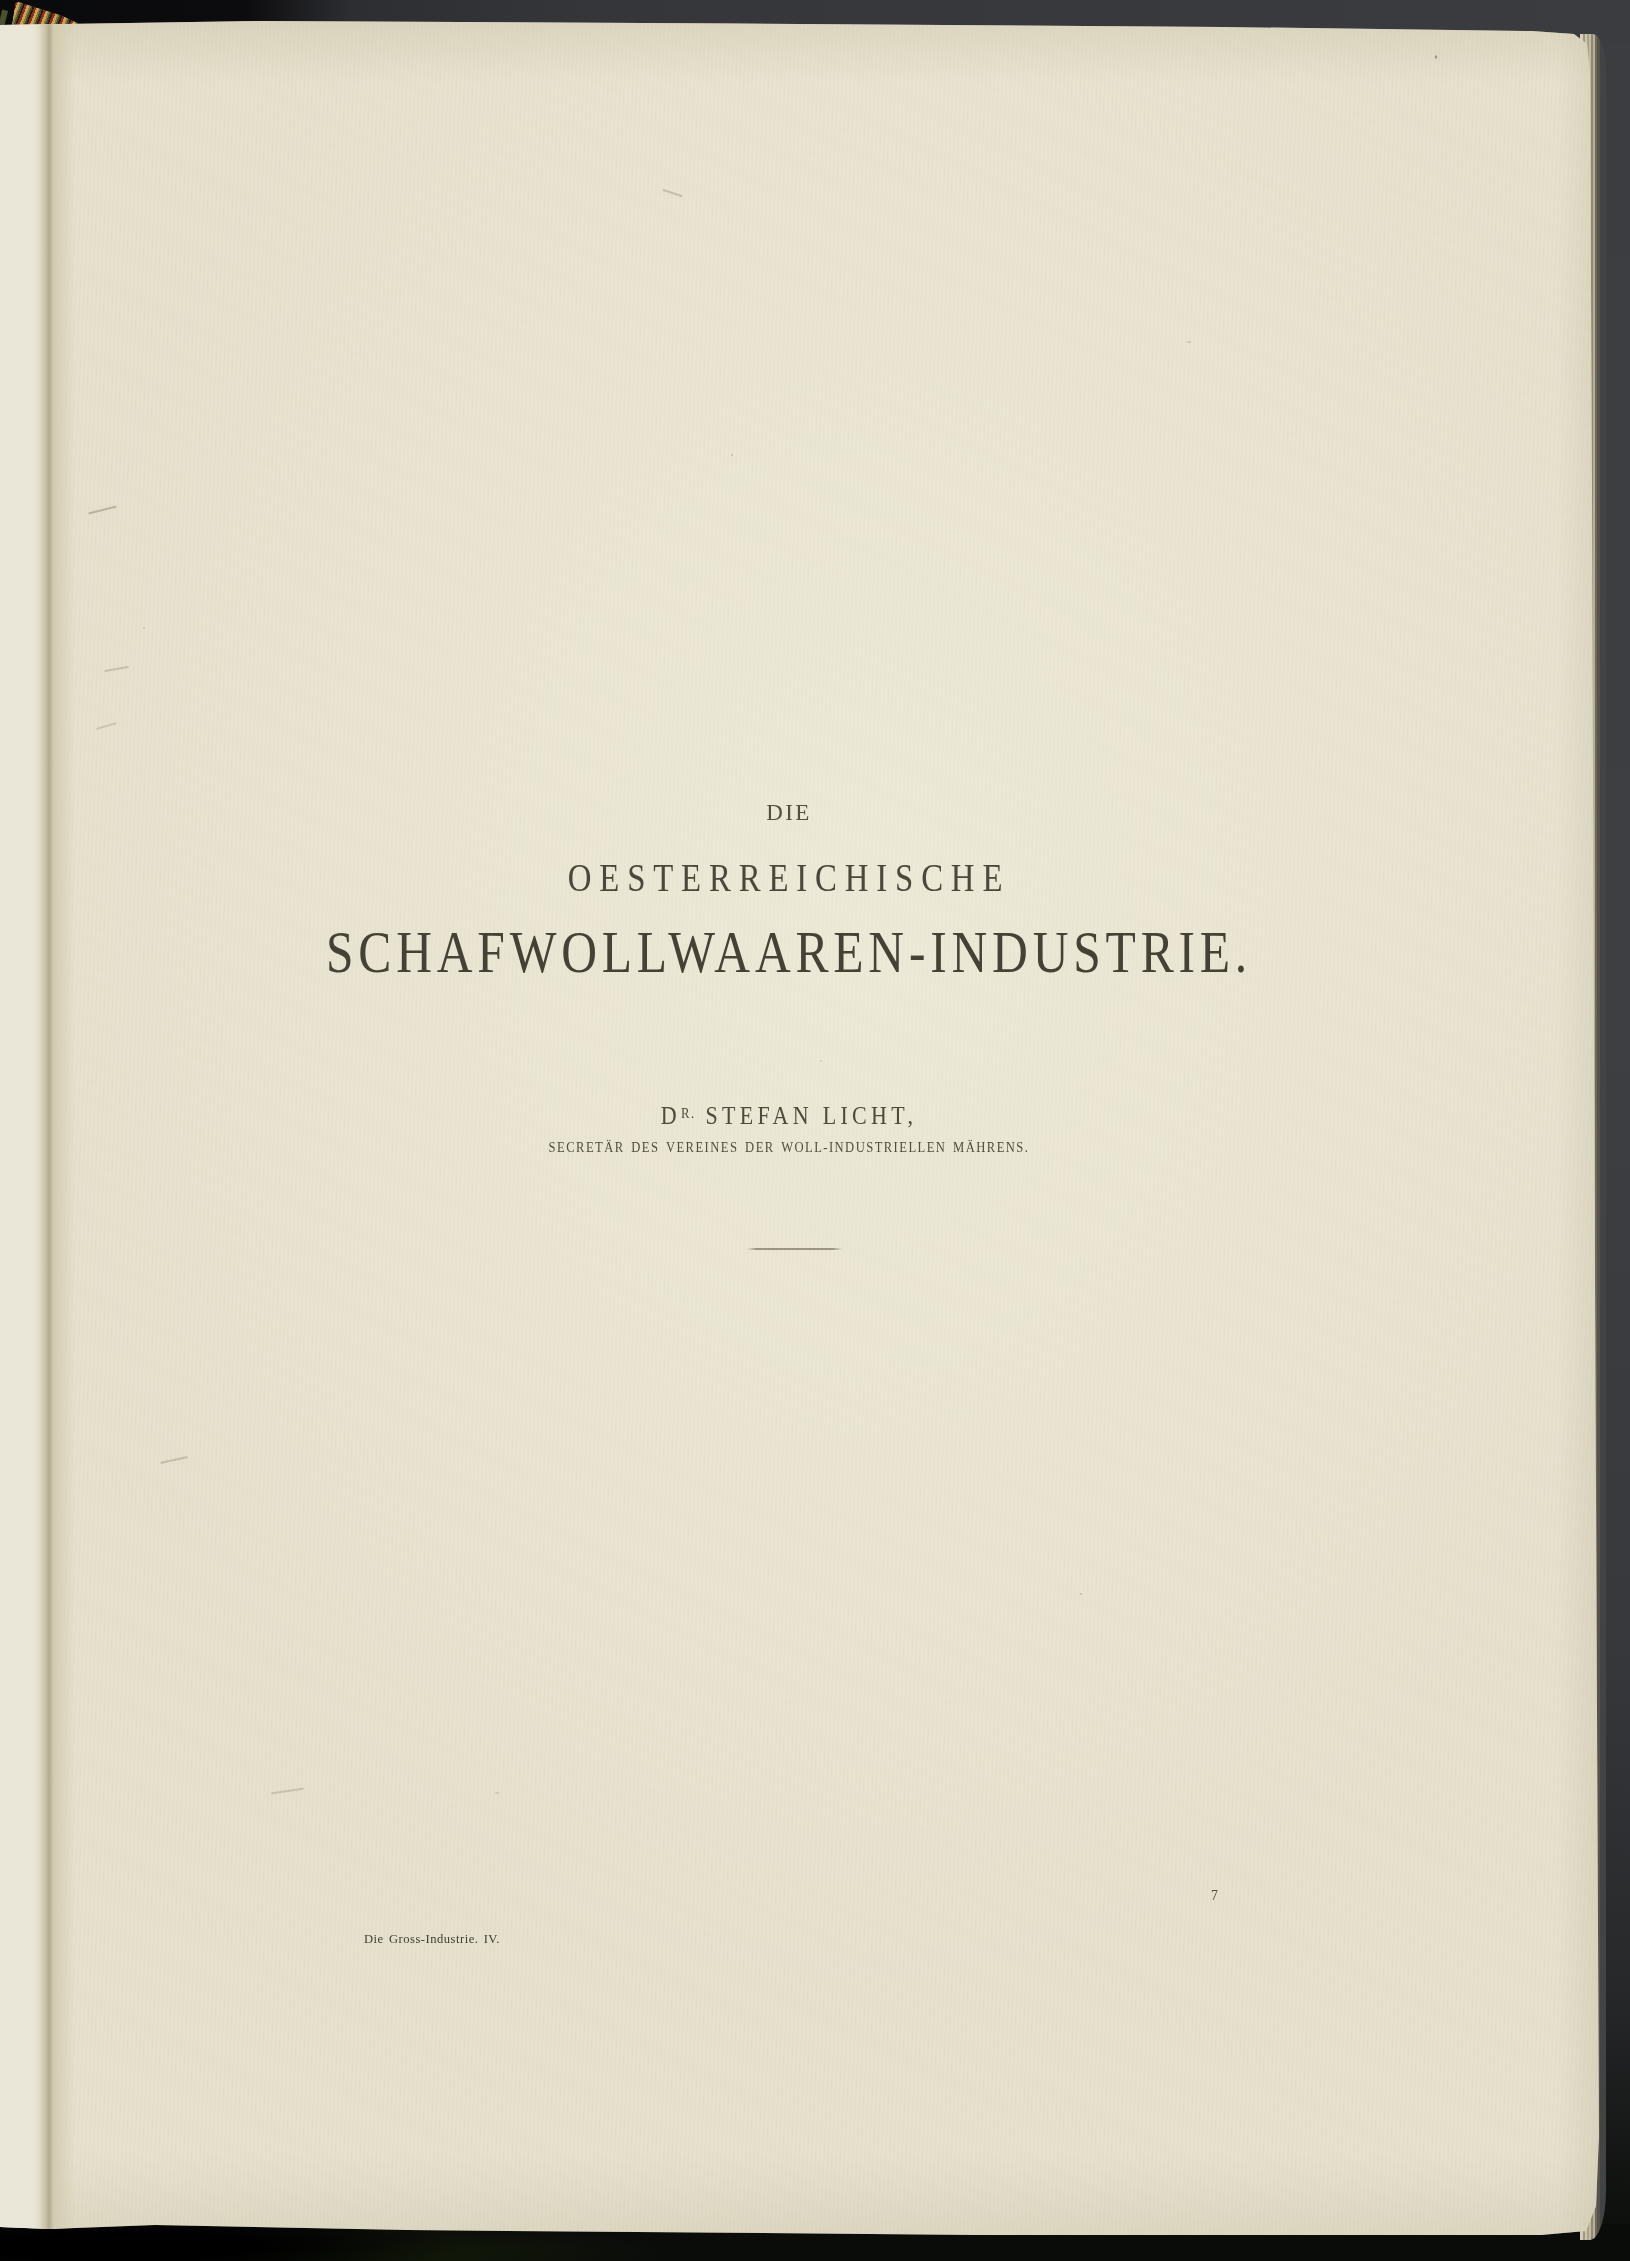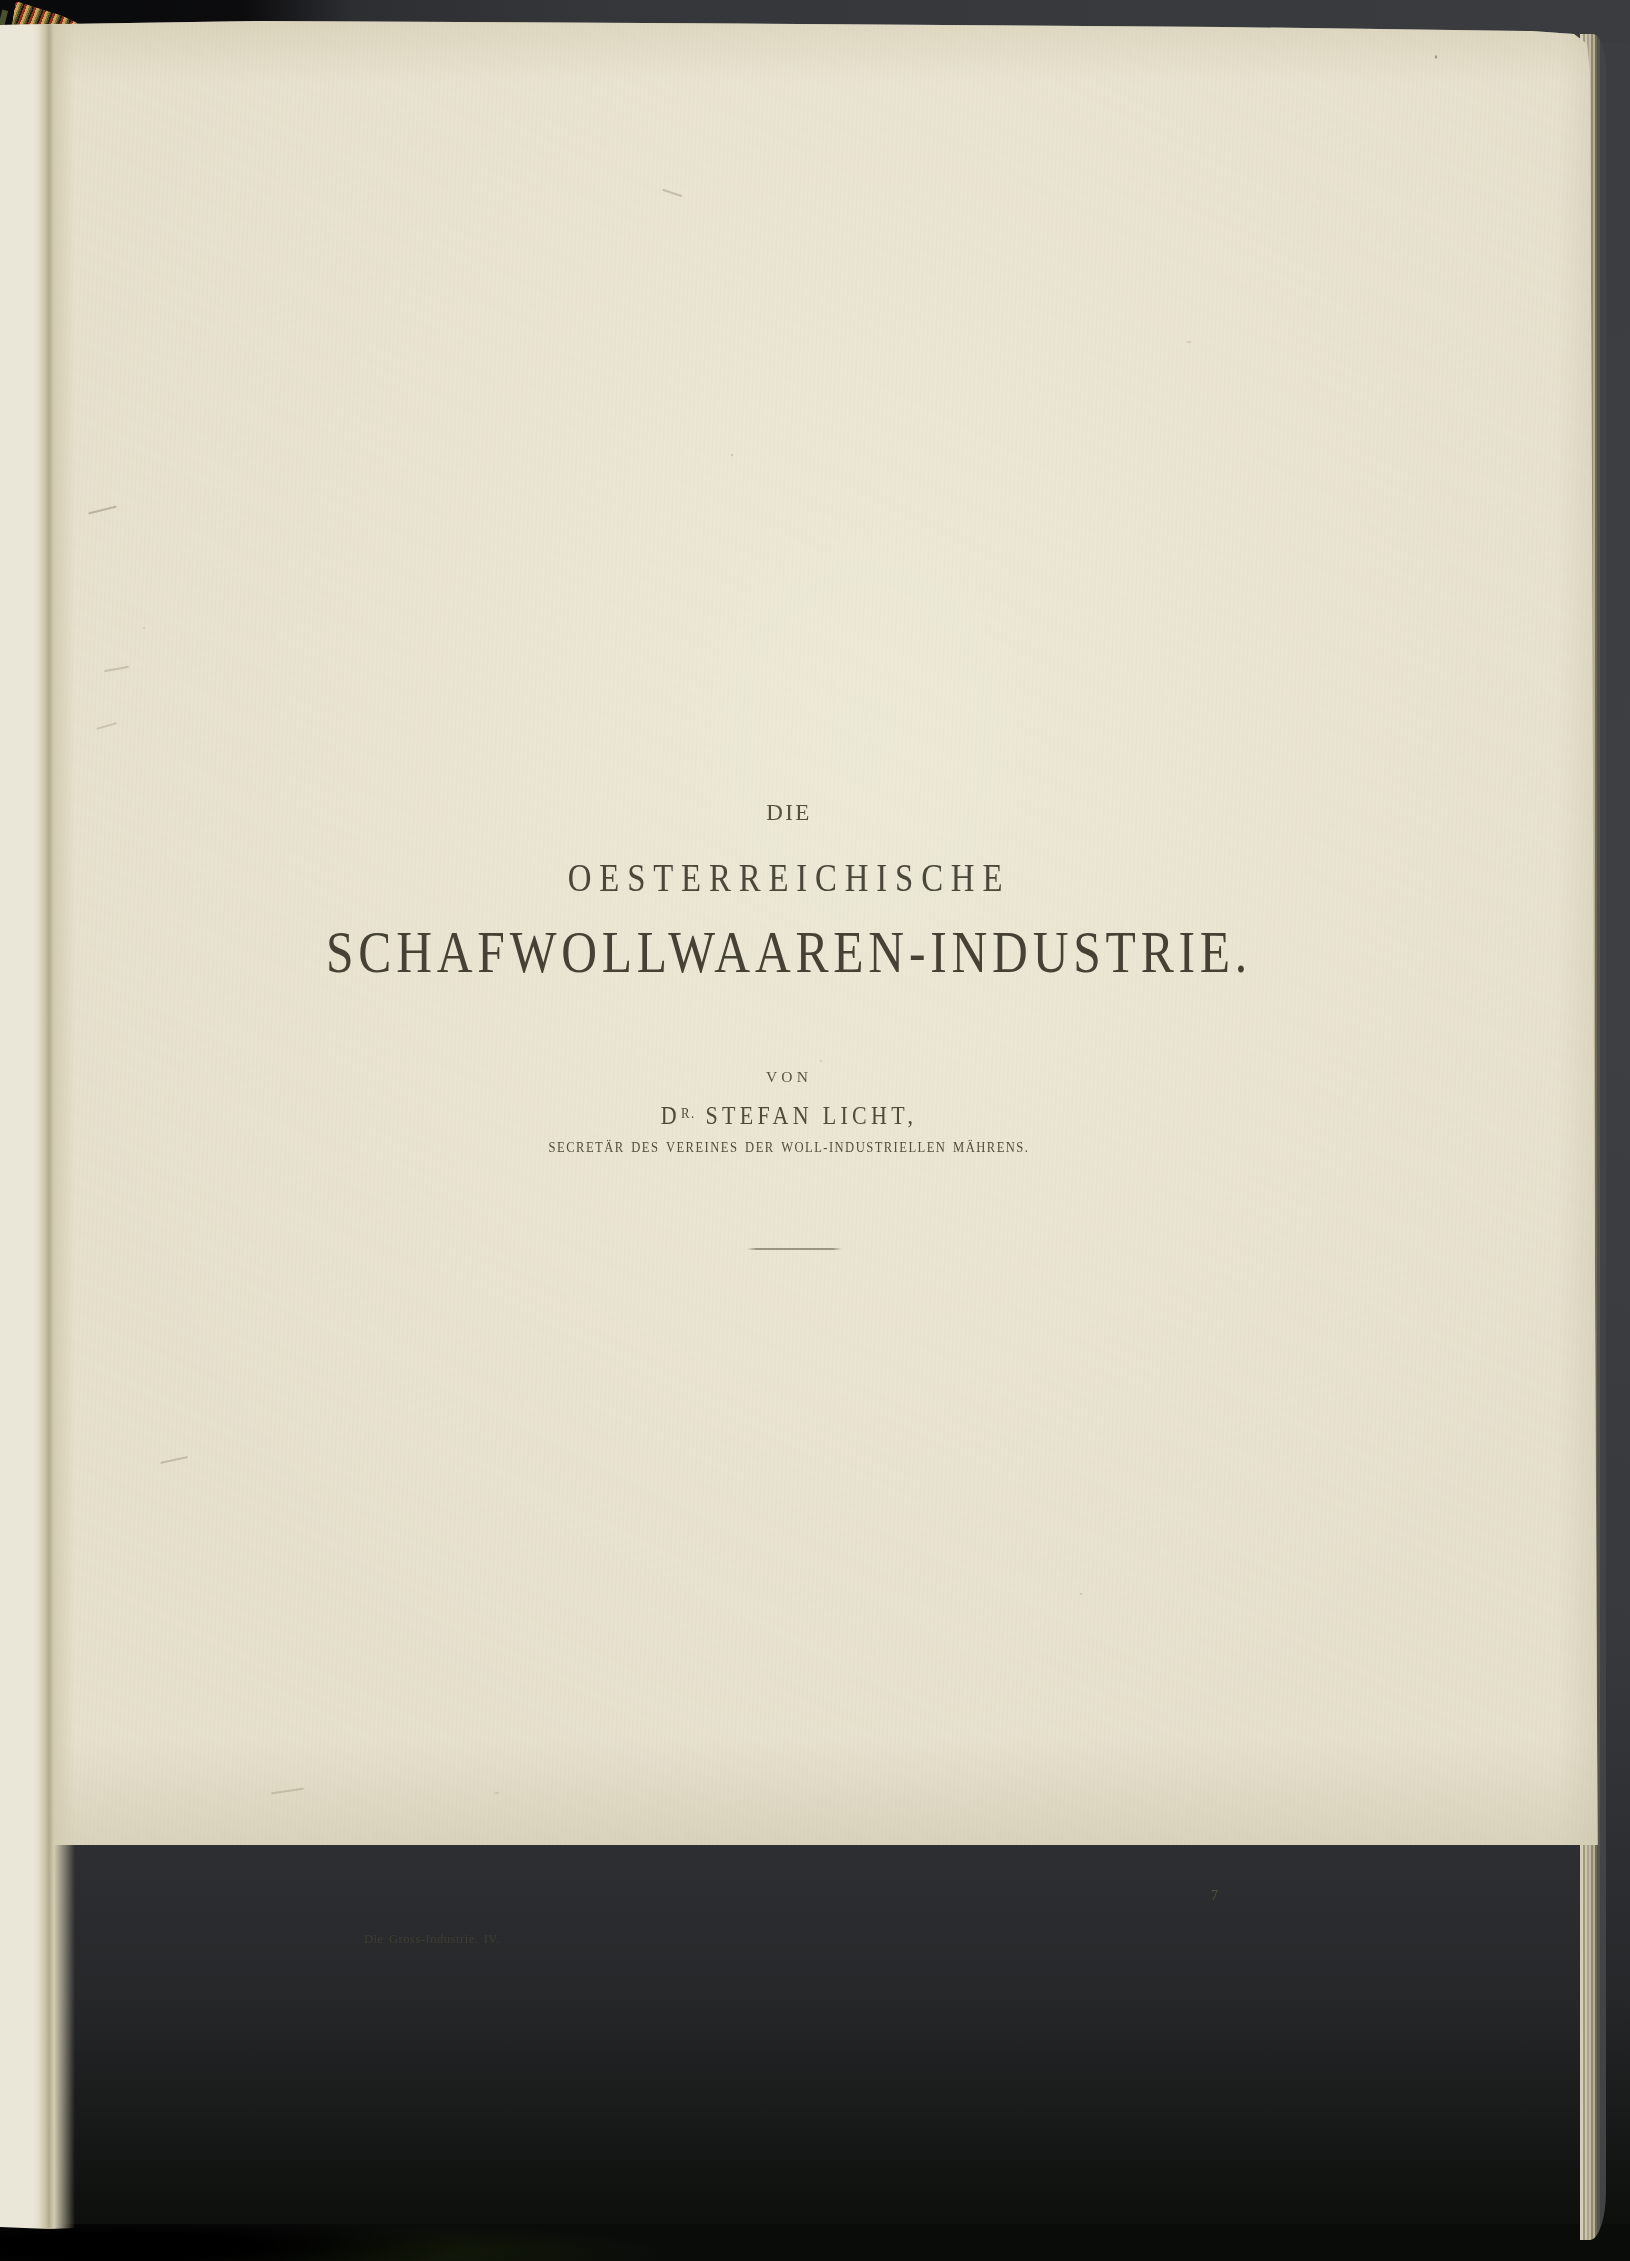--- a/index.html
+++ b/index.html
@@ -13,21 +13,21 @@
     background-image:radial-gradient(342px 33px at 122px 60%, #000 40%, transparent 100%),
                      radial-gradient(245px 29px at 424px 80%, #101608 20%, transparent 100%);}
   
   #endband{left:13px;top:6.5px;width:78px;height:26px;transform:rotate(9deg);border-radius:3.3px;
     background:repeating-linear-gradient(102deg,#8f2d1e 0 2.4px,#c9a25e 2.4px 4.9px,#8a7a3a 4.9px 6.5px,#4c4a24 6.5px 8.2px,#201d0e 8.2px 9.8px);
     clip-path:polygon(0 0,62% 28%,100% 62%,100% 100%,0 92%);}
   #spine-speck{left:0;top:9.8px;width:5.7px;height:18px;background:#49512e;transform:rotate(14deg);}
   #fore-edge{left:1580px;top:34px;width:26px;height:2206px;border-radius:0 13px 16.3px 0/0 37px 49px 0;
     background:linear-gradient(to right,#d4ceb8 0 3.3px,#a09980 3.3px 4.9px,#cdc6af 4.9px 7.3px,#aba48c 7.3px 9px,#c2bba3 9px 11.4px,#90896f 11.4px 13px,#b7b098 13px 15.5px,#6f6a58 15.5px 17px,#55534a 17px 19.6px,#434346 19.6px);}
   
-  #page{left:0;top:0;width:1630px;height:1845px;background-color:#e6e1cd;
+  #page{left:0;top:0;width:1630px;height:2261px;background-color:#e6e1cd;
     clip-path:polygon(0 25px,261px 21px,734px 23.6px,1223px 27px,1532px 31px,1574px 34px,1587px 44px,1590px 73px,1592px 489px,1594px 1060px,1597px 1712px,1599px 2136px,1596px 2206px,1586px 2231px,1541px 2235px,978px 2235px,408px 2230px,155px 2225px,49px 2229px,0 2227px);
     background-image:
       radial-gradient(2.4px 3.3px at 1436px 57px, rgba(95,95,88,.85), transparent 70%),
       radial-gradient(1.6px 2.4px at 732px 455px, rgba(125,118,96,.55), transparent 75%),
       radial-gradient(1.6px 1.6px at 821px 1061px, rgba(130,123,100,.5), transparent 75%),
       radial-gradient(1.6px 1.6px at 1081px 1594px, rgba(120,114,94,.6), transparent 75%),
       radial-gradient(1.6px 1.6px at 144px 628px, rgba(135,128,105,.5), transparent 75%),
       radial-gradient(4.1px 1.6px at 1189px 342px, rgba(140,133,110,.45), transparent 80%),
       radial-gradient(4.1px 1.6px at 497px 1793px, rgba(140,133,110,.4), transparent 80%),
       radial-gradient(1060px 1386px at 53% 40%, rgba(255,252,240,.30), transparent 80%),
@@ -74,21 +74,20 @@
     <div class="abs fiber" id="fiber-1"></div>
     <div class="abs fiber" id="fiber-2"></div>
     <div class="abs fiber" id="fiber-3"></div>
     <div class="abs fiber" id="fiber-4"></div>
     <div class="abs fiber" id="fiber-5"></div>
     <div class="abs fiber" id="fiber-6"></div>
 
     <div class="abs centerline" id="kicker">DIE</div>
     <h1 class="abs centerline" id="title-1" style="margin:0;font-weight:normal;">OESTERREICHISCHE</h1>
     <h1 class="abs centerline" id="title-2" style="margin:0;font-weight:normal;">SCHAFWOLLWAAREN-INDUSTRIE.</h1>
-    <div class="abs centerline" id="byline">VON</div>
     <div class="abs centerline" id="author"><span>D</span><sup>R.</sup><span class="nm">STEFAN LICHT,</span></div>
     <div class="abs centerline" id="role">SECRETÄR DES VEREINES DER WOLL-INDUSTRIELLEN MÄHRENS.</div>
     <div class="abs" id="rule"></div>
 
     <div class="abs" id="series-note">Die Gross-Industrie. IV.</div>
     <div class="abs" id="page-number">7</div>
   </div>
 </div>
 
 

